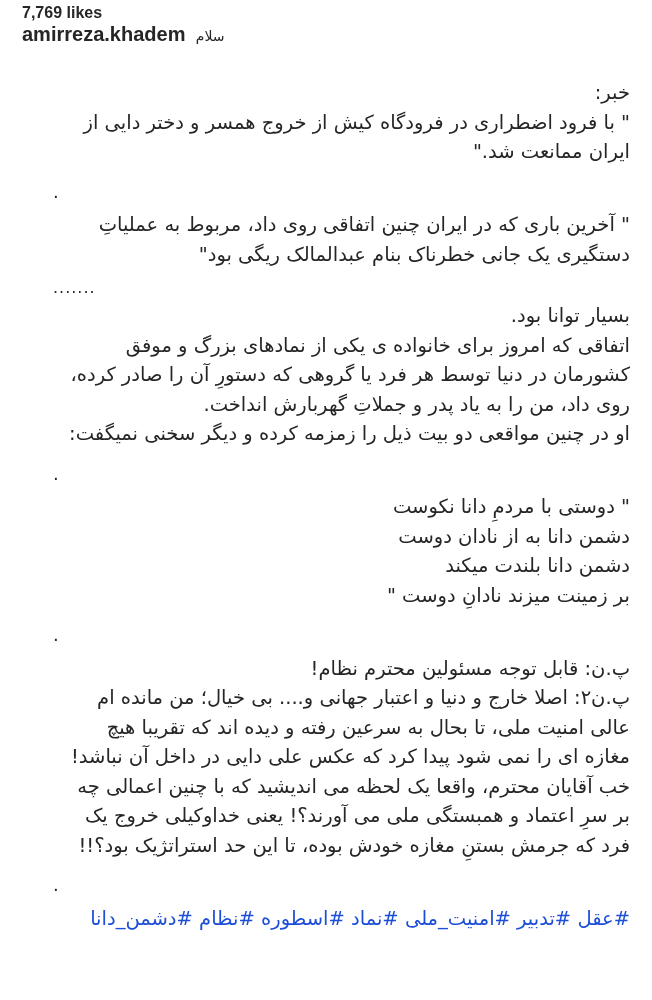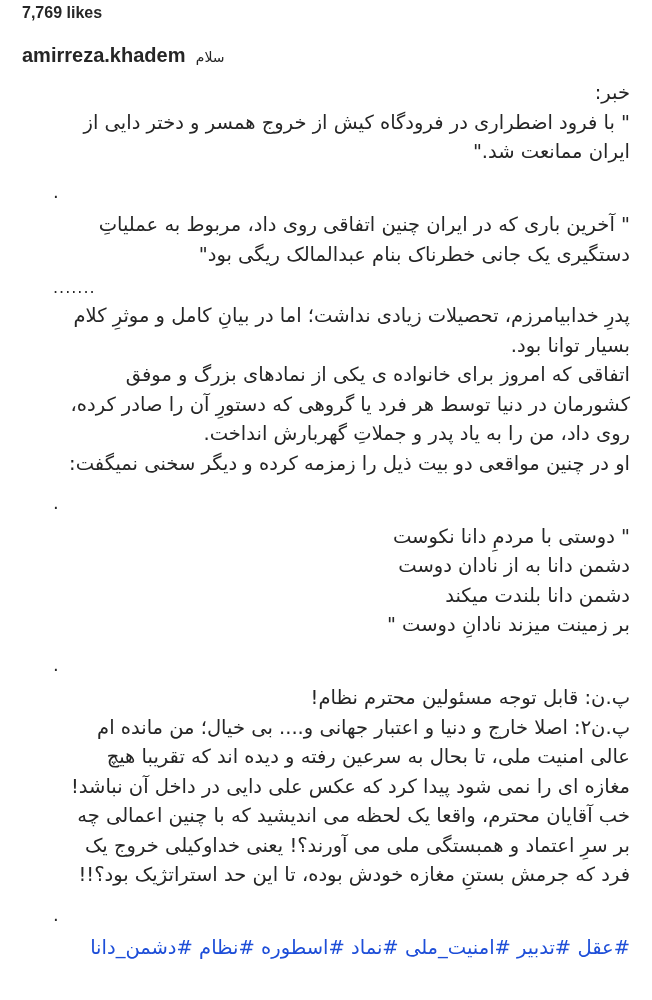--- a/index.html
+++ b/index.html
@@ -1,20 +1,20 @@
 <!DOCTYPE html>
 <html><head>
 <meta charset="utf-8">
 <style>
   html, body { margin:0; padding:0; background:#ffffff; }
   body { width:652px; height:1000px; overflow:hidden; position:relative;
          font-family:"DejaVu Sans", sans-serif; color:#262626; }
   .likes { position:absolute; left:22px; top:4px; font-family:"Liberation Sans", sans-serif;
            font-weight:bold; font-size:16px; color:#262626; }
-  .caption-head { position:absolute; left:22px; top:43px; font-size:20px; white-space:nowrap; }
+  .caption-head { position:absolute; left:22px; top:22px; font-size:20px; white-space:nowrap; }
   .username { font-family:"Liberation Sans", sans-serif; font-weight:bold; font-size:20px; color:#262626; }
   .greet { font-family:"DejaVu Sans", sans-serif; font-size:14px; color:#262626; margin-left:4px; }
   .body { position:absolute; left:22px; right:22px; top:78px; direction:rtl; text-align:right;
           font-size:19.5px; line-height:29.5px; color:#262626;margin-left:31px; }
   .line { display:block; white-space:nowrap; }
   .dot { display:block; direction:ltr; text-align:left; height:29.5px; line-height:22px; font-size:18px; }
   .dots { display:block; direction:ltr; text-align:left; height:18px; line-height:10px; font-size:16px; letter-spacing:1px; }
   .gap { display:block; height:14px; }
   .hashtags { display:block; color:#1d4ed8; white-space:nowrap; }
 </style>
@@ -31,21 +31,20 @@
 <div class="body">
   <span class="line">خبر:</span>
   <span class="line">" با فرود اضطراری در فرودگاه کیش از خروج همسر و دختر دایی از</span>
   <span class="line">ایران ممانعت شد."</span>
   <span class="gap"></span>
   <span class="dot">.</span>
   <span class="line">" آخرین باری که در ایران چنین اتفاقی روی داد، مربوط به عملیاتِ</span>
   <span class="line">دستگیری یک جانی خطرناک بنام عبدالمالک ریگی بود"</span>
   <span class="gap"></span>
   <span class="dots">.......</span>
-  <span class="line">پدرِ خدابیامرزم، تحصیلات زیادی نداشت؛ اما در بیانِ کامل و موثرِ کلام</span>
   <span class="line">بسیار توانا بود.</span>
   <span class="line">اتفاقی که امروز برای خانواده ی یکی از نمادهای بزرگ و موفق</span>
   <span class="line">کشورمان در دنیا توسط هر فرد یا گروهی که دستورِ آن را صادر کرده،</span>
   <span class="line">روی داد، من را به یاد پدر و جملاتِ گهربارش انداخت.</span>
   <span class="line">او در چنین مواقعی دو بیت ذیل را زمزمه کرده و دیگر سخنی نمیگفت:</span>
   <span class="gap"></span>
   <span class="dot">.</span>
   <span class="line">" دوستی با مردمِ دانا نکوست</span>
   <span class="line">دشمن دانا به از نادان دوست</span>
   <span class="line">دشمن دانا بلندت میکند</span>

